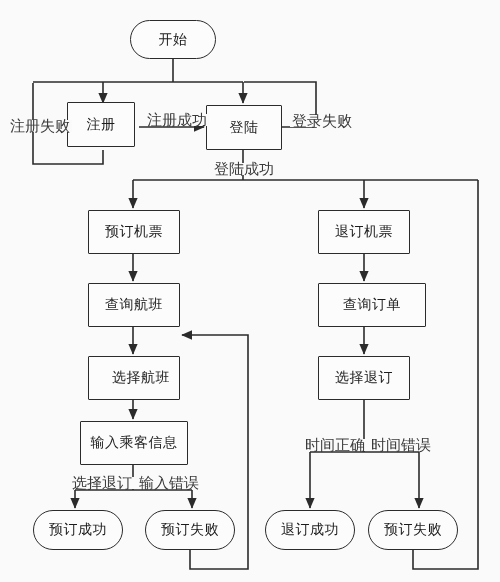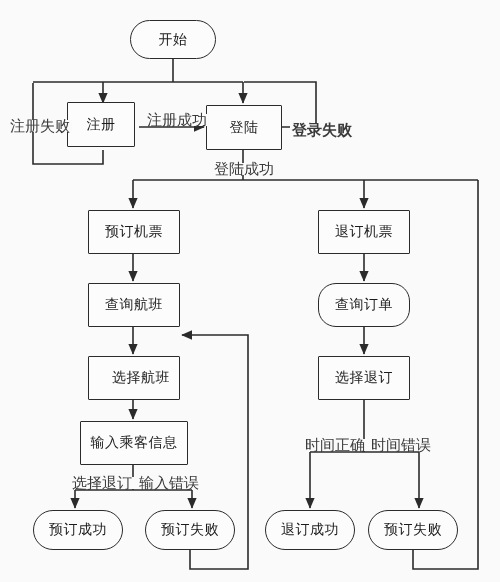--- a/index.html
+++ b/index.html
@@ -150,39 +150,39 @@
   </div>
 
   <div class="node terminal" style="left:145px;top:510px;width:90px;height:40px;">
     <span>预订失败</span>
   </div>
 
   <div class="node process" style="left:318px;top:210px;width:92px;height:44px;text-align:center;">
     <span>退订机票</span>
   </div>
 
-  <div class="node process" style="left:318px;top:283px;width:92px;height:44px;border-radius:18px;">
+  <div class="node process" style="left:318px;top:283px;width:108px;height:44px;">
     <span>查询订单</span>
   </div>
 
   <div class="node process" style="left:318px;top:356px;width:92px;height:44px;">
     <span>选择退订</span>
   </div>
 
   <div class="node terminal" style="left:265px;top:510px;width:90px;height:40px;">
     <span>退订成功</span>
   </div>
 
   <div class="node terminal" style="left:368px;top:510px;width:90px;height:40px;">
     <span>预订失败</span>
   </div>
 
   <div class="edge-label" style="left:8px;top:120px;">注册失败</div>
   <div class="edge-label" style="left:145px;top:114px;">注册成功</div>
-  <div class="edge-label" style="left:290px;top:124px;font-weight:bold;">登录失败</div>
+  <div class="edge-label" style="left:290px;top:115px;">登录失败</div>
   <div class="edge-label" style="left:212px;top:163px;">登陆成功</div>
   <div class="edge-label" style="left:70px;top:477px;">选择退订</div>
   <div class="edge-label" style="left:137px;top:477px;">输入错误</div>
   <div class="edge-label" style="left:303px;top:439px;">时间正确</div>
   <div class="edge-label" style="left:369px;top:439px;">时间错误</div>
 
 
 </div>
 
 </body></html>

